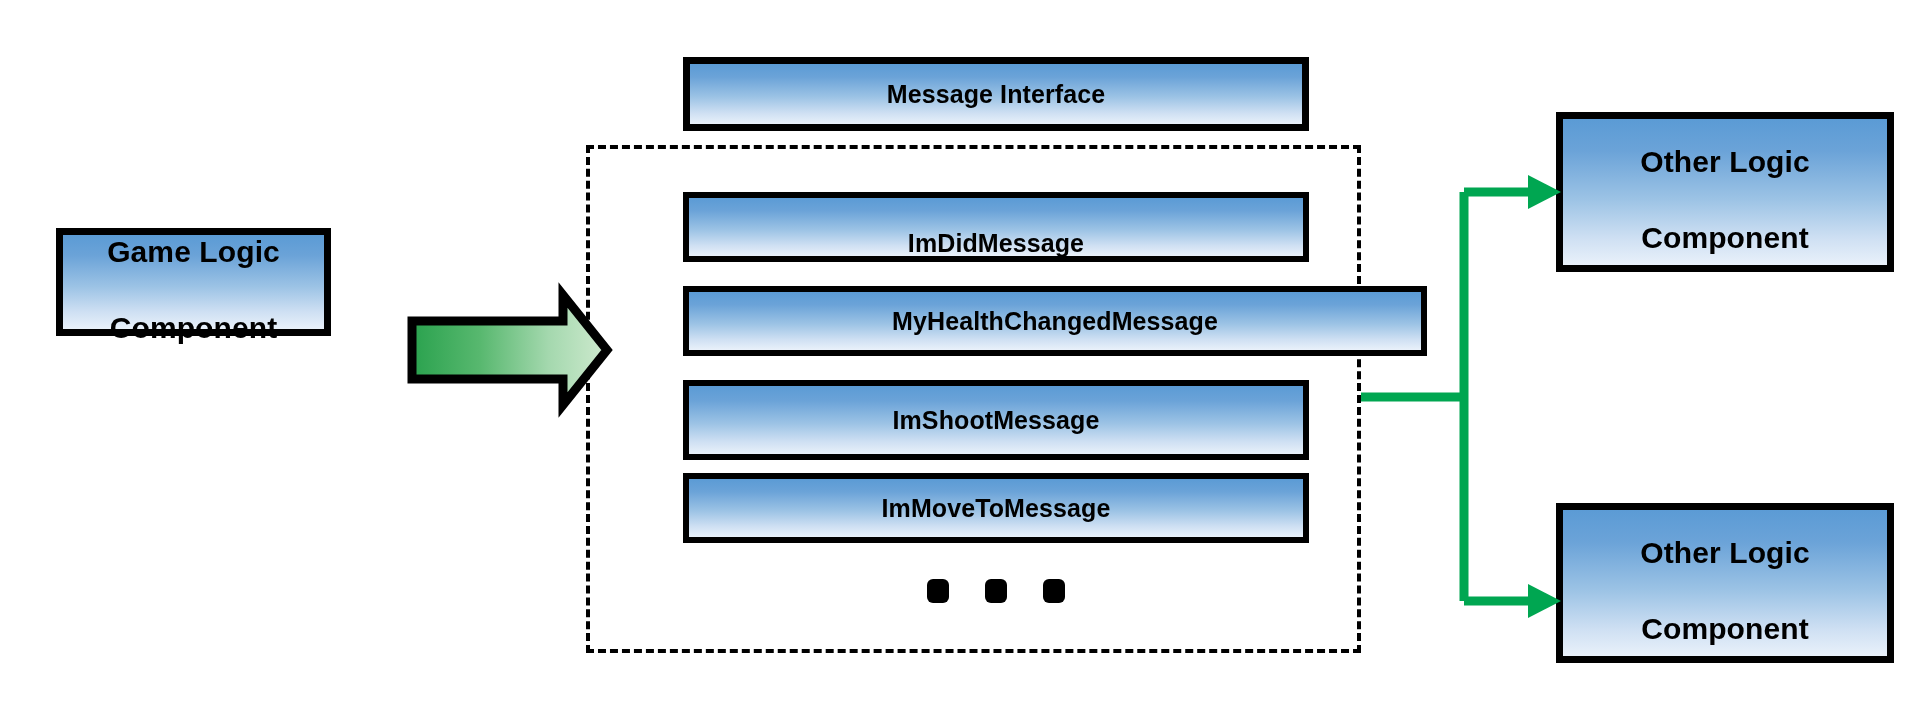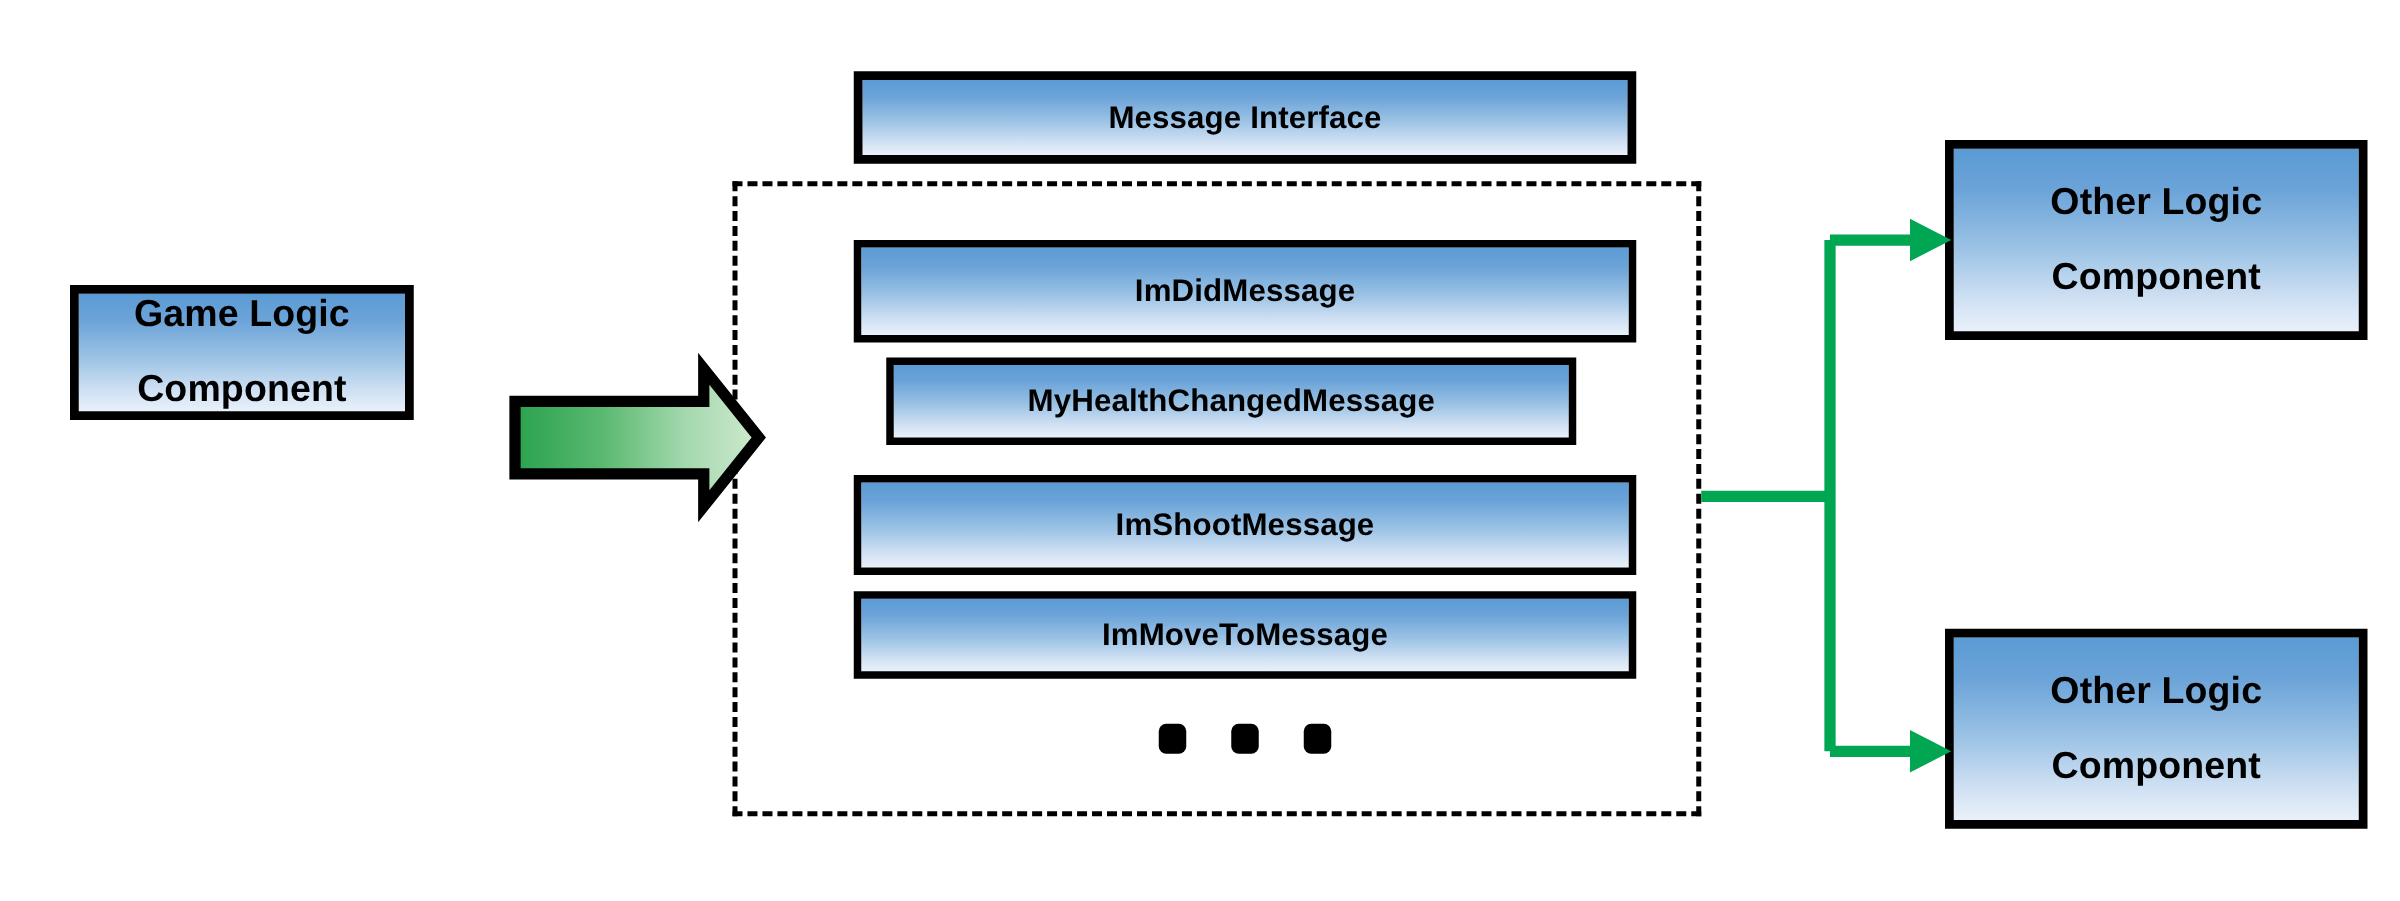--- a/index.html
+++ b/index.html
@@ -39,20 +39,21 @@
   }
 
   
   .component-box {
     font-size: 30px;
     letter-spacing: 0.1px;
   }
   .component-box .line {
     display: block;
     padding: 0;
+    margin-top: 16px;
   }
   .component-box .line.first {
     margin-bottom: 30px;
   }
 
   
   .message-box {
     font-size: 25px;
     letter-spacing: 0.1px;
   }
@@ -99,25 +100,25 @@
     <span class="line first">Game Logic</span>
     <span class="line">Component</span>
   </div>
 
   <div class="dashed-region" style="left:586px; top:145px; width:775px; height:508px;"></div>
 
   <div class="blue-box message-box" style="left:683px; top:57px; width:626px; height:74px;">
     <span>Message Interface</span>
   </div>
 
-  <div class="blue-box message-box thin" style="left:683px; top:192px; width:626px; height:82px;">
+  <div class="blue-box message-box thin" style="left:683px; top:192px; width:626px; height:70px;justify-content:flex-end;">
     <span>ImDidMessage</span>
   </div>
 
-  <div class="blue-box message-box thin" style="left:709px; top:286px; width:552px; height:70px;">
+  <div class="blue-box message-box thin" style="left:683px; top:286px; width:744px; height:70px;">
     <span>MyHealthChangedMessage</span>
   </div>
 
   <div class="blue-box message-box thin" style="left:683px; top:380px; width:626px; height:80px;">
     <span>ImShootMessage</span>
   </div>
 
   <div class="blue-box message-box thin" style="left:683px; top:473px; width:626px; height:70px;">
     <span>ImMoveToMessage</span>
   </div>

